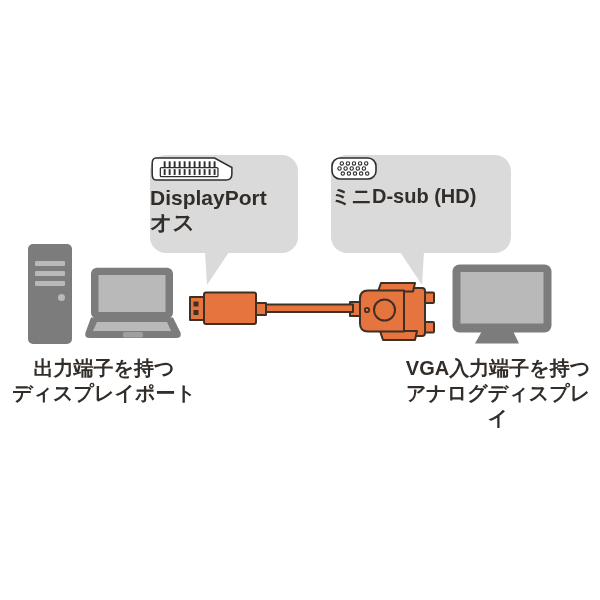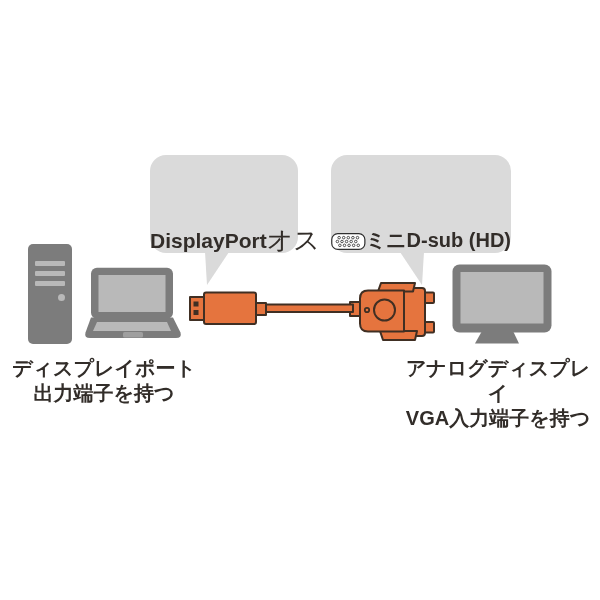--- a/index.html
+++ b/index.html
@@ -5,27 +5,27 @@
   html,body{margin:0;padding:0;background:#fff;}
   .stage{
     position:relative;width:600px;height:600px;background:#ffffff;overflow:hidden;
     font-family:"Liberation Sans","DejaVu Sans",sans-serif;color:#322d29;
   }
   .abs{position:absolute;}
 
   
   .bubble{
     position:absolute;background:#dadada;border-radius:16px;
-    display:flex;flex-direction:row;align-items:flex-end;
-    padding-top:21px;box-sizing:border-box;
+    display:flex;flex-direction:column;align-items:flex-start;
+    padding-top:2px;box-sizing:border-box;
   }
   .bubble-left{left:150px;top:155px;width:148px;height:98px;}
   .bubble-right{left:331px;top:155px;width:180px;height:98px;}
   .bubble .title{font-size:21px;font-weight:700;line-height:25px;margin-top:4px;white-space:nowrap;}
-  .bubble .subtitle{font-size:26px;font-weight:400;line-height:25px;white-space:nowrap;}
+  .bubble .subtitle{font-size:22px;font-weight:700;line-height:25px;white-space:nowrap;}
   .bubble-right .title{font-size:20px;}
   .tail{position:absolute;}
 
   
   .tower{left:28px;top:244px;width:44px;height:100px;background:#7c7c7c;border-radius:5px;}
   .tower .slot{position:absolute;left:7px;width:30px;height:4.5px;background:#b9b9b9;border-radius:1px;}
   .tower .power{position:absolute;left:29.5px;top:49.5px;width:7px;height:7px;border-radius:50%;background:#b9b9b9;}
 
   
   .caption{
@@ -146,21 +146,21 @@
     </g>
   </svg>
 
   <svg class="abs" style="left:452px;top:264px;" width="100" height="80" viewBox="0 0 100 80">
     <rect x="0.5" y="0.5" width="99" height="68" rx="7" fill="#7c7c7c"></rect>
     <rect x="8.5" y="8" width="83" height="51.5" fill="#b9b9b9"></rect>
     <path d="M30,67 H61 L67,79.5 H23 Z" fill="#7c7c7c"></path>
   </svg>
 
   <div class="caption caption-left">
+    <div>出力端子を持つ</div>
     <div>ディスプレイポート</div>
-    <div>出力端子を持つ</div>
   </div>
   <div class="caption caption-right">
+    <div>VGA入力端子を持つ</div>
     <div>アナログディスプレイ</div>
-    <div>VGA入力端子を持つ</div>
   </div>
 
 </div>
 
 </body></html>

